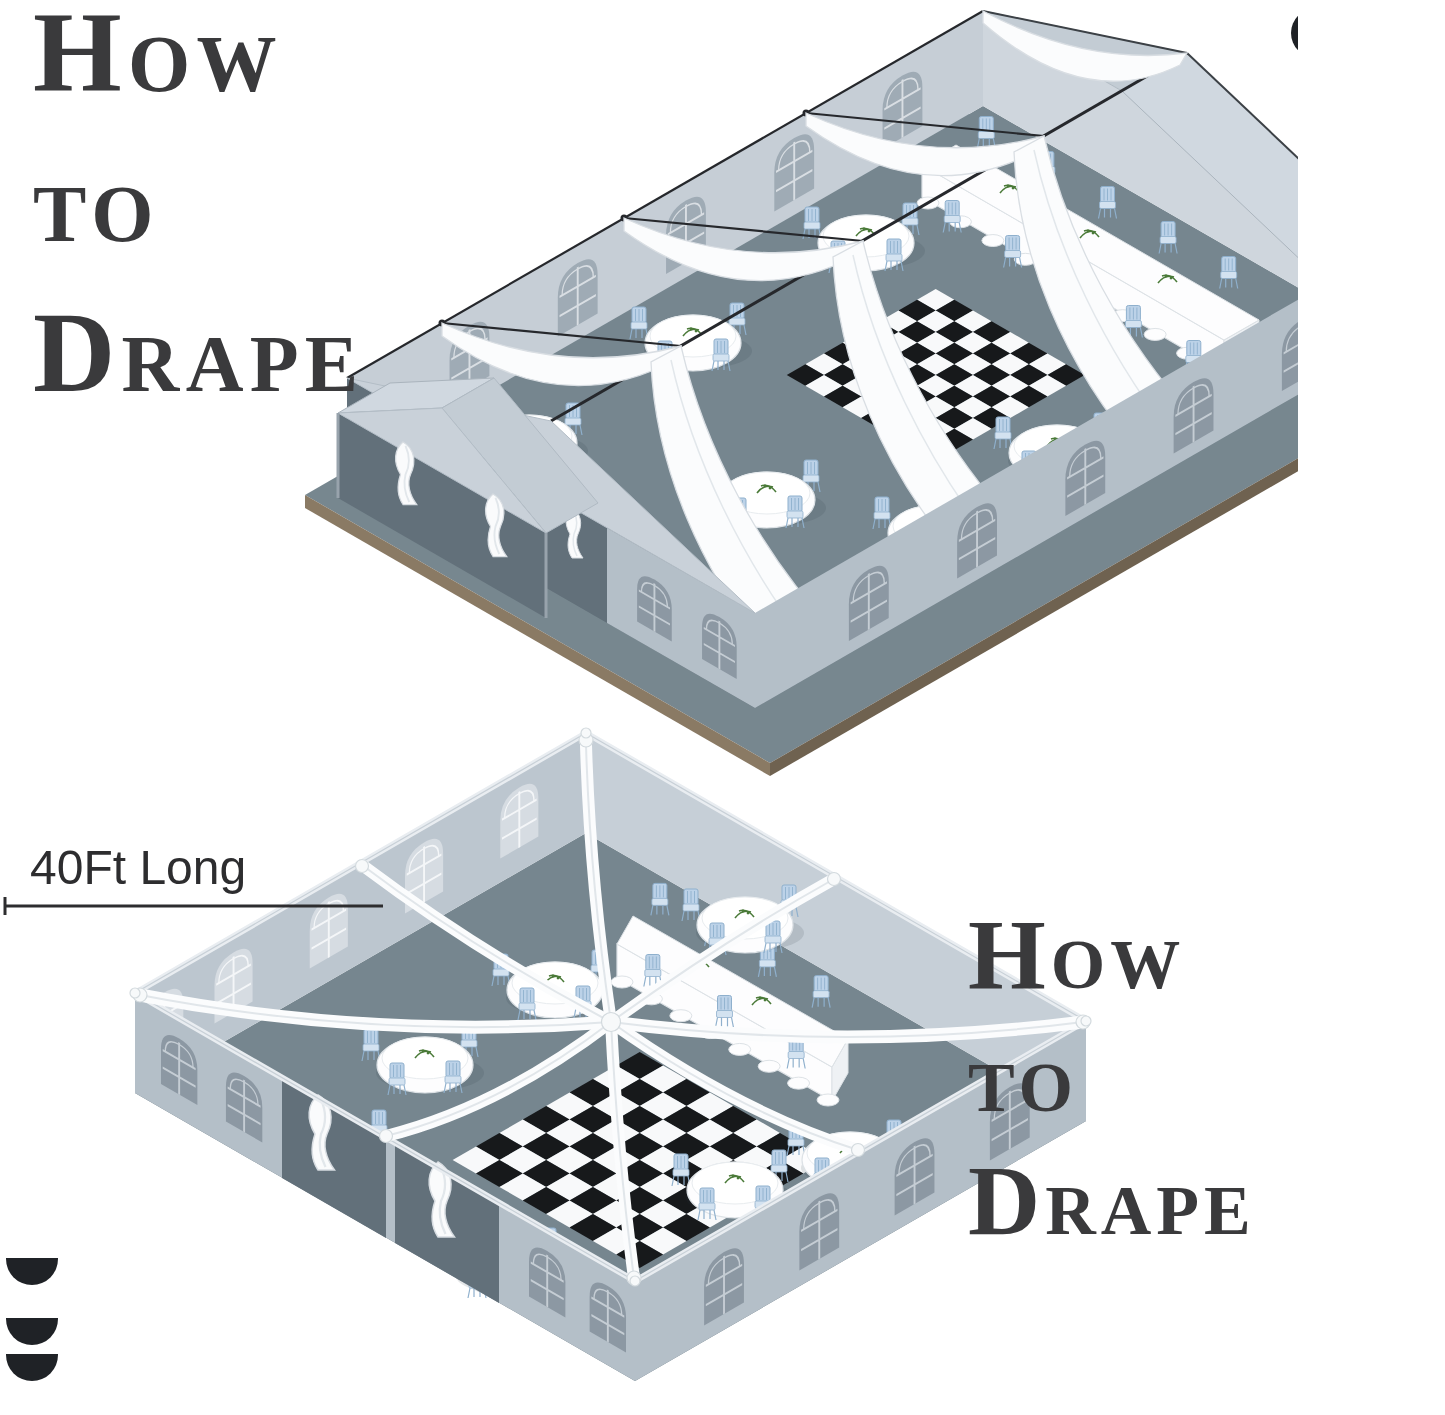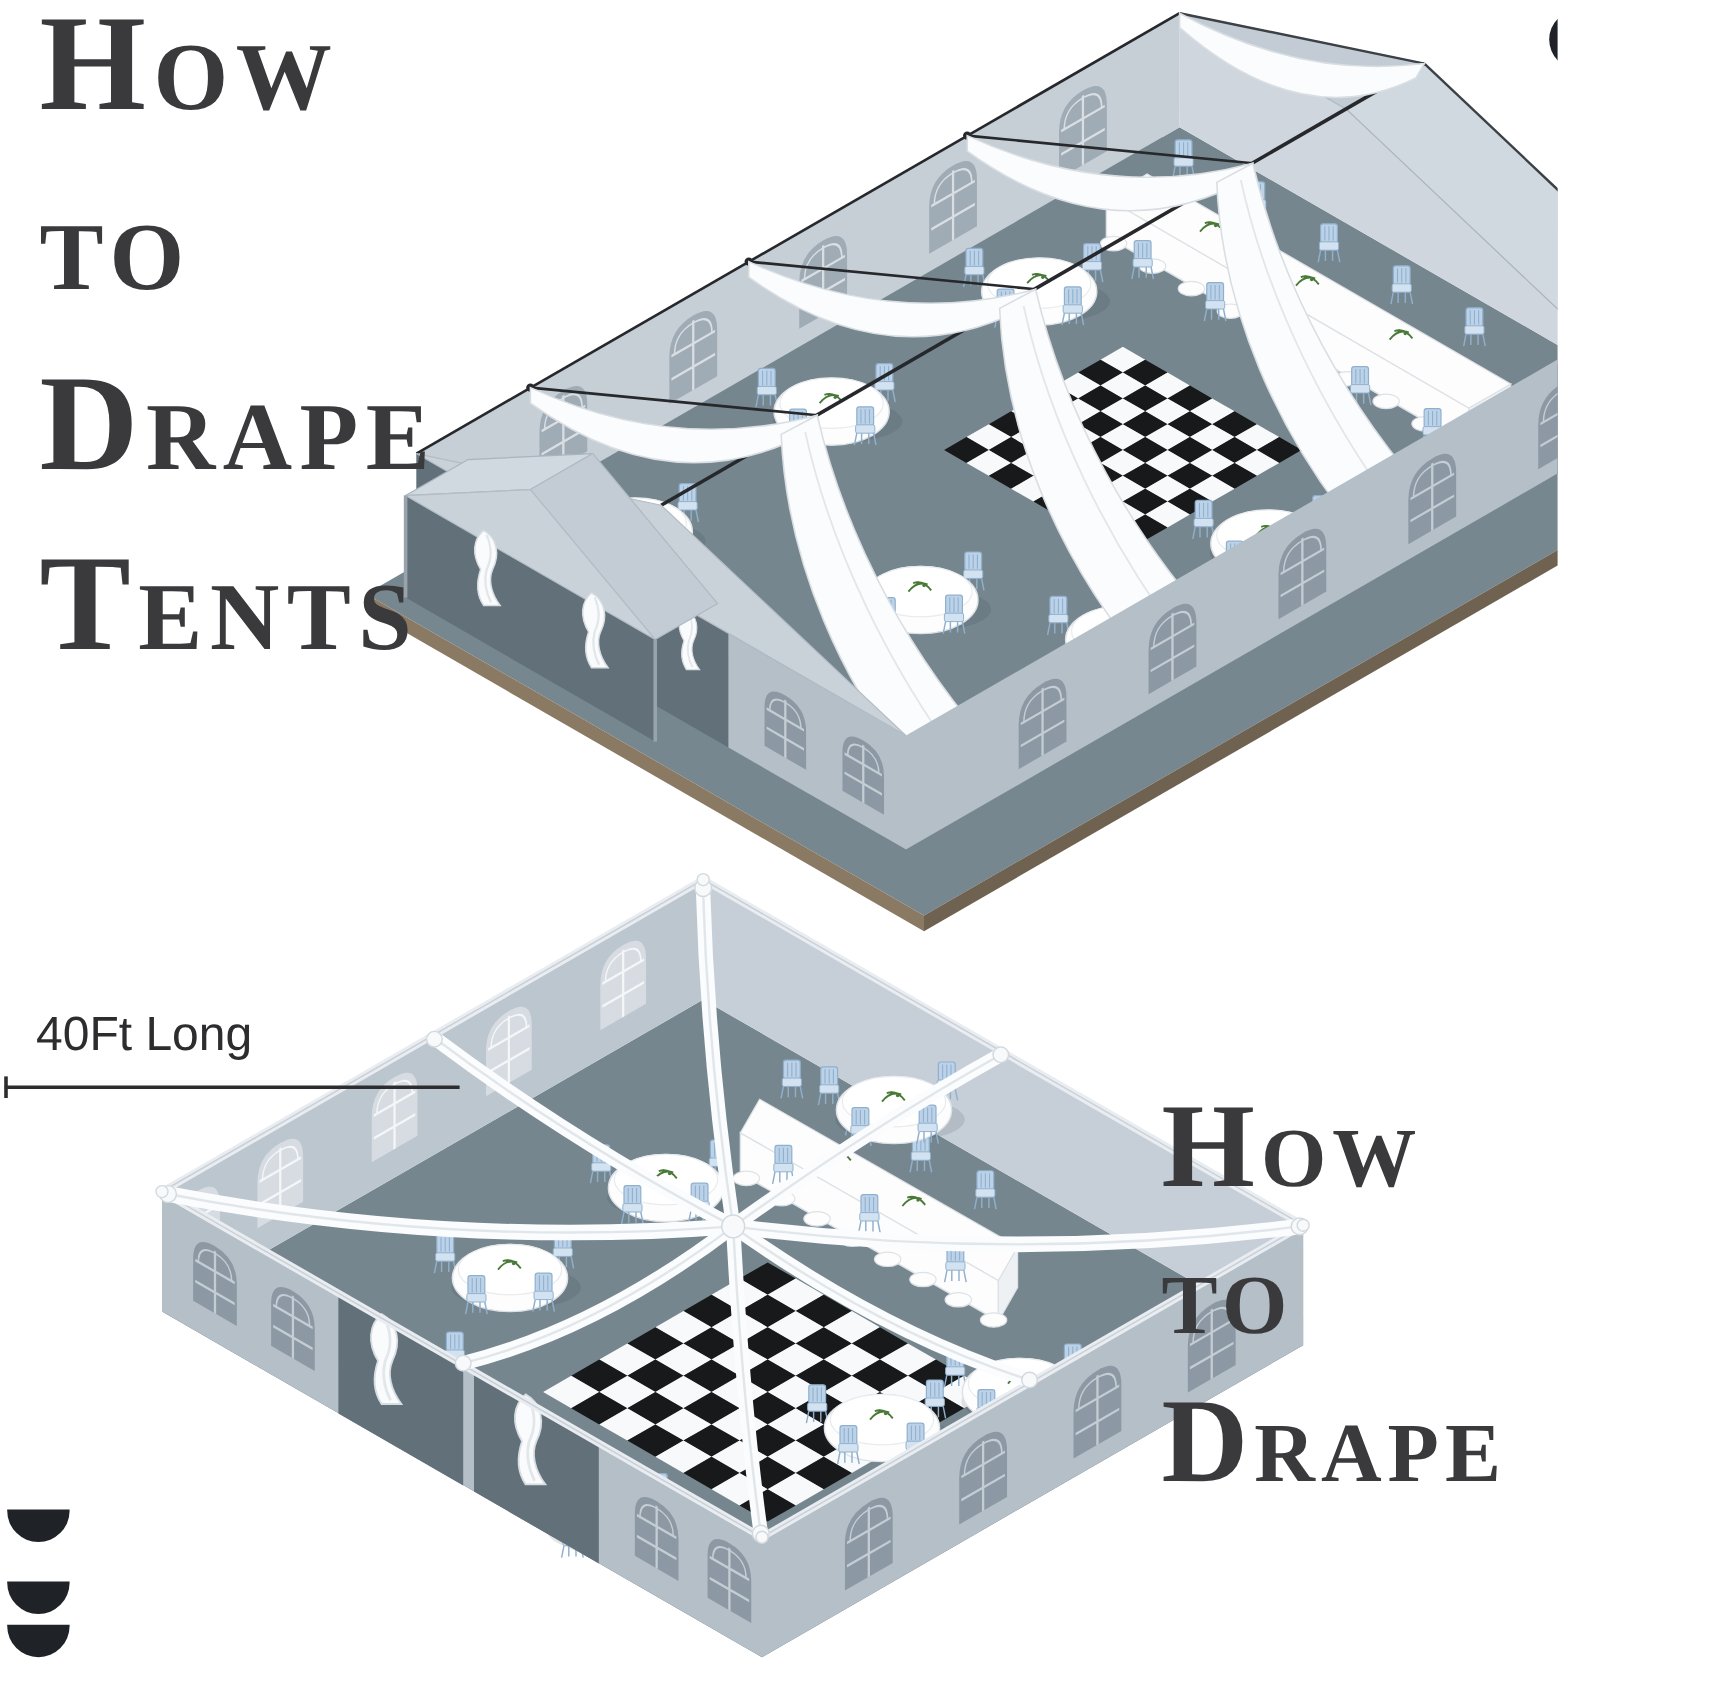--- a/index.html
+++ b/index.html
@@ -3,21 +3,21 @@
 <meta charset="utf-8">
 <style>
   html,body{margin:0;padding:0;background:#ffffff;}
   .canvas{position:relative;width:1298px;height:1415px;background:var(--background,#fff);overflow:hidden;
           font-family:"Liberation Sans",sans-serif;}
   svg{position:absolute;left:0;top:0;}
   .title{position:absolute;font-family:"Liberation Serif","DejaVu Serif",serif;font-weight:700;
          font-variant:small-caps;color:var(--title,#3a3a3c);z-index:5;}
   .title-left{left:33px;top:-22px;font-size:114px;line-height:150px;letter-spacing:0.055em;}
   .title-right{left:968px;top:893px;font-size:100px;line-height:123px;letter-spacing:0.05em;}
-  .dim-label{position:absolute;left:30px;top:840px;font-size:40px;color:var(--dimension,#2d2d2f);
+  .dim-label{position:absolute;left:30px;top:840px;font-size:48px;color:var(--dimension,#2d2d2f);
              font-family:"Liberation Sans",sans-serif;z-index:5;}
   .logo{position:absolute;z-index:6;}
   .logo-top-right{left:1291px;top:8px;width:130px;height:52px;}
   .logo-bottom-left{left:6px;top:1258px;width:60px;height:140px;}
   .half-disc-left{position:absolute;background:var(--logo,#1f2226);width:26px;height:50px;
                   border-radius:26px 0 0 26px;}
   .logo-circle{position:absolute;background:var(--logo,#1f2226);width:45px;height:45px;border-radius:50%;}
   .half-disc-down{position:absolute;background:var(--logo,#1f2226);width:52px;height:27px;
                   border-radius:0 0 27px 27px;}
   
@@ -671,21 +671,20 @@
       <line class="dim-line-thin" x1="1408" y1="478" x2="1408" y2="793"></line>
       <circle class="dim-dot" cx="1408" cy="478" r="4.5"></circle>
       <circle class="dim-dot" cx="1408" cy="793" r="4.5"></circle>
     </g>
   </svg>
 
   <div class="title title-left">
     <div>How</div>
     <div>to</div>
     <div>Drape</div>
-    <div>Tents</div>
   </div>
 
   <div class="title title-right">
     <div>How</div>
     <div>to</div>
     <div>Drape</div>
   </div>
 
   <div class="dim-label">40Ft Long</div>
 

